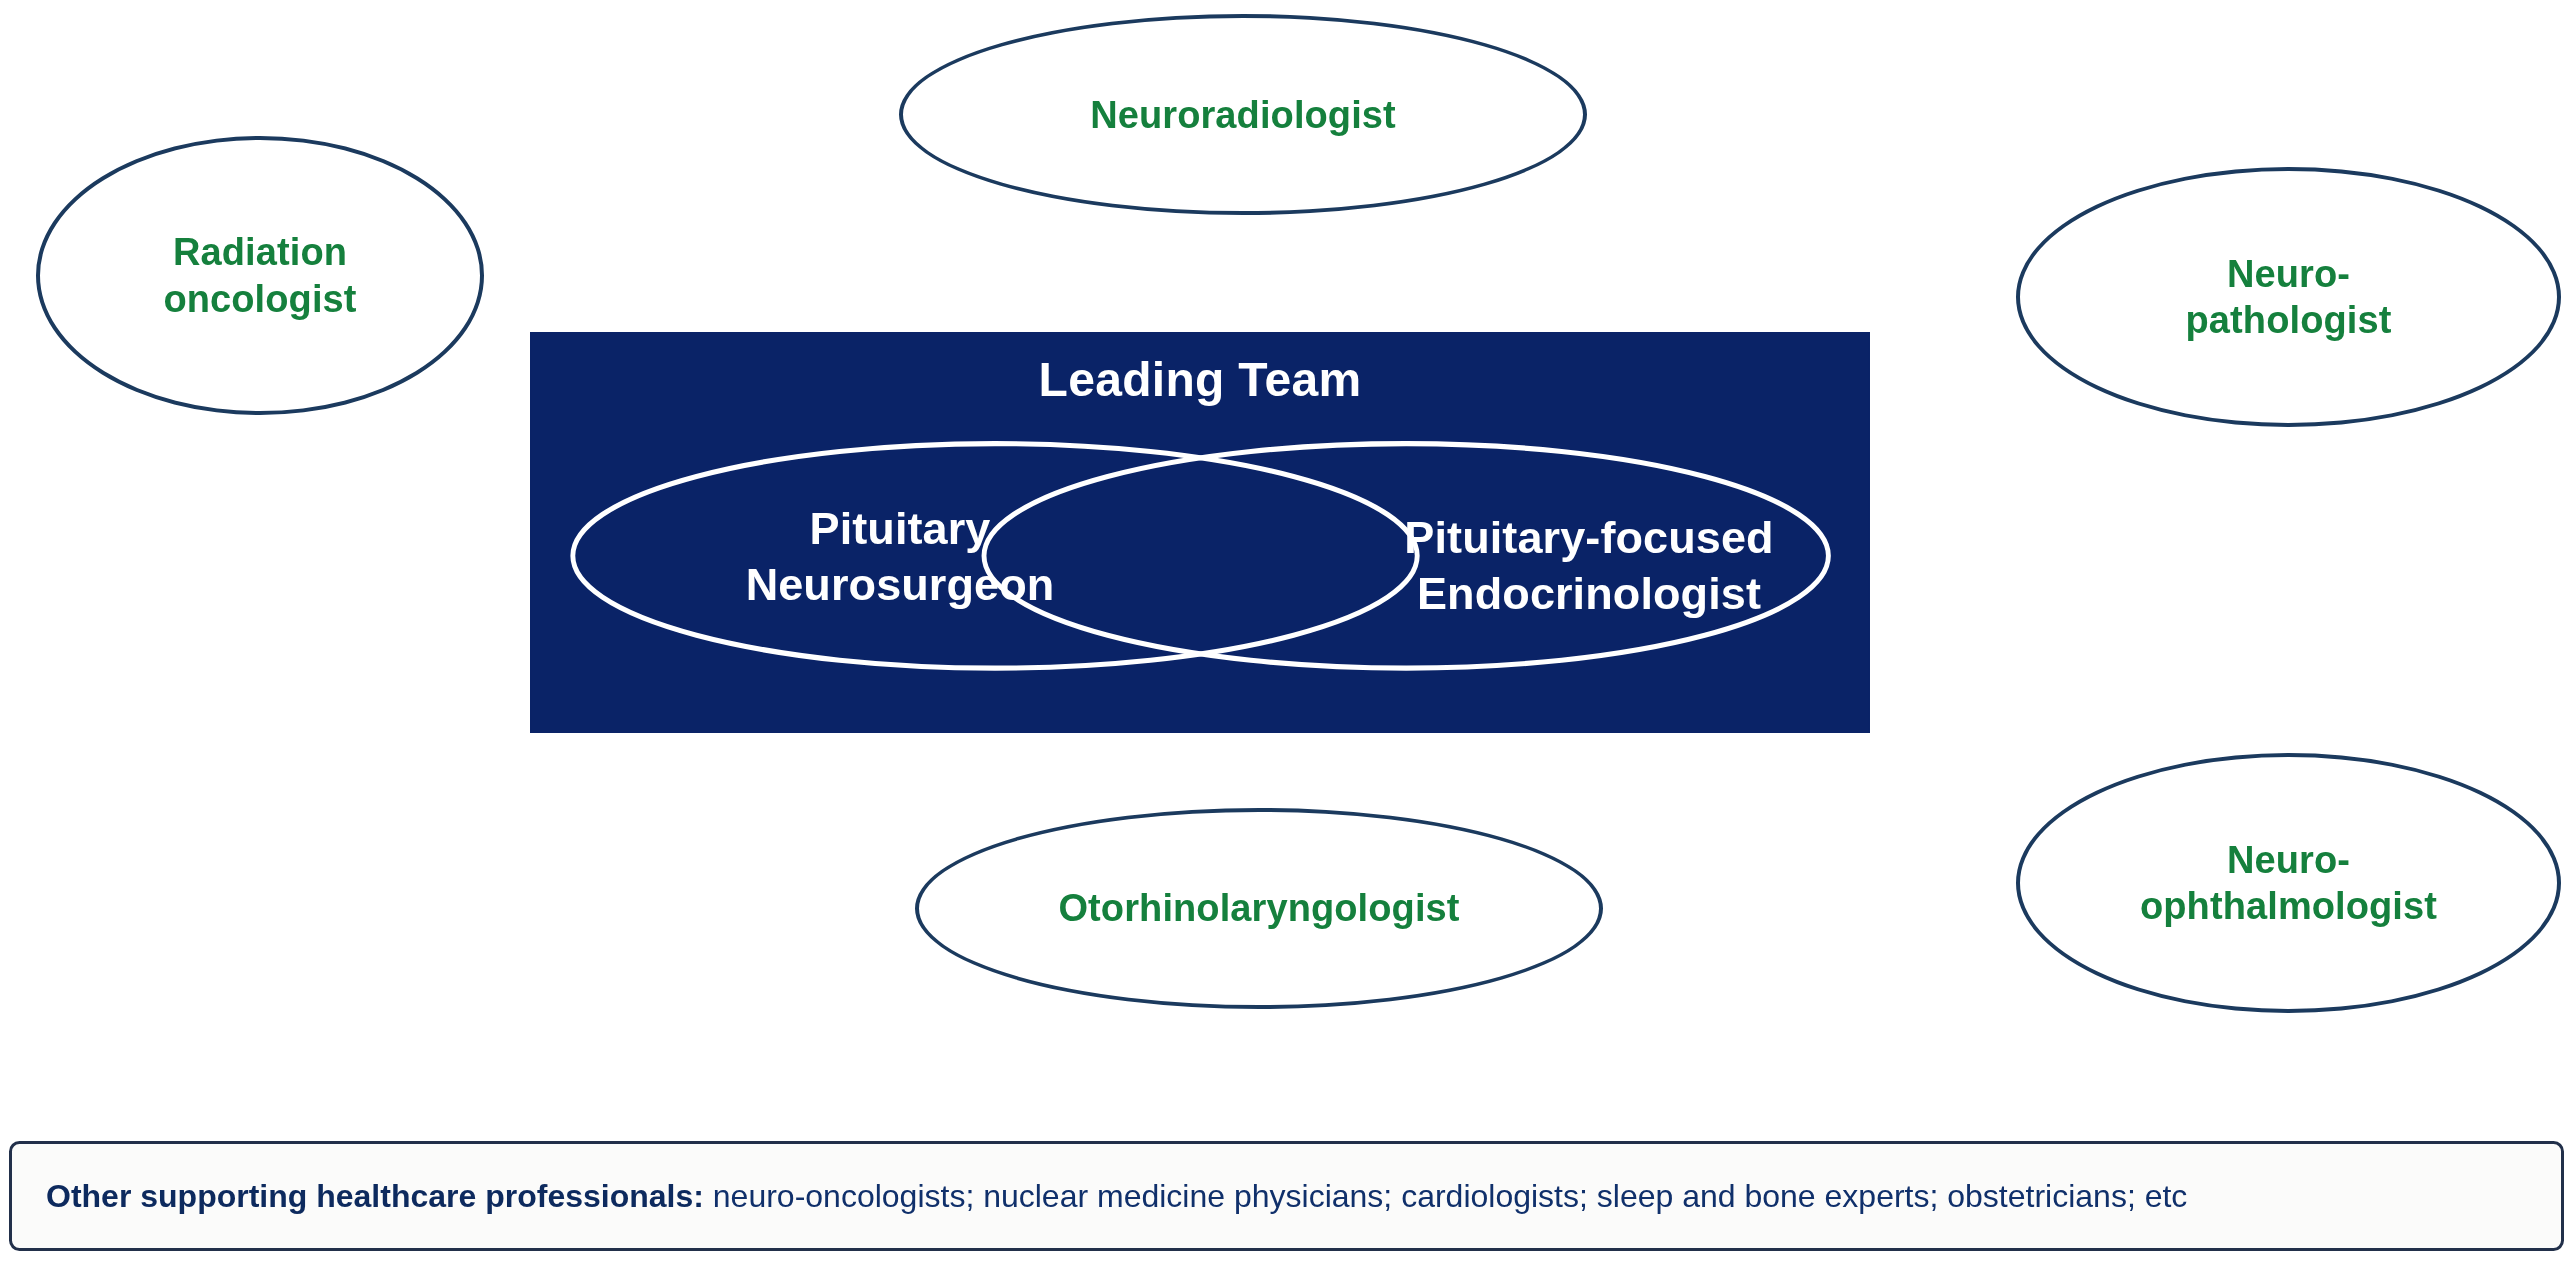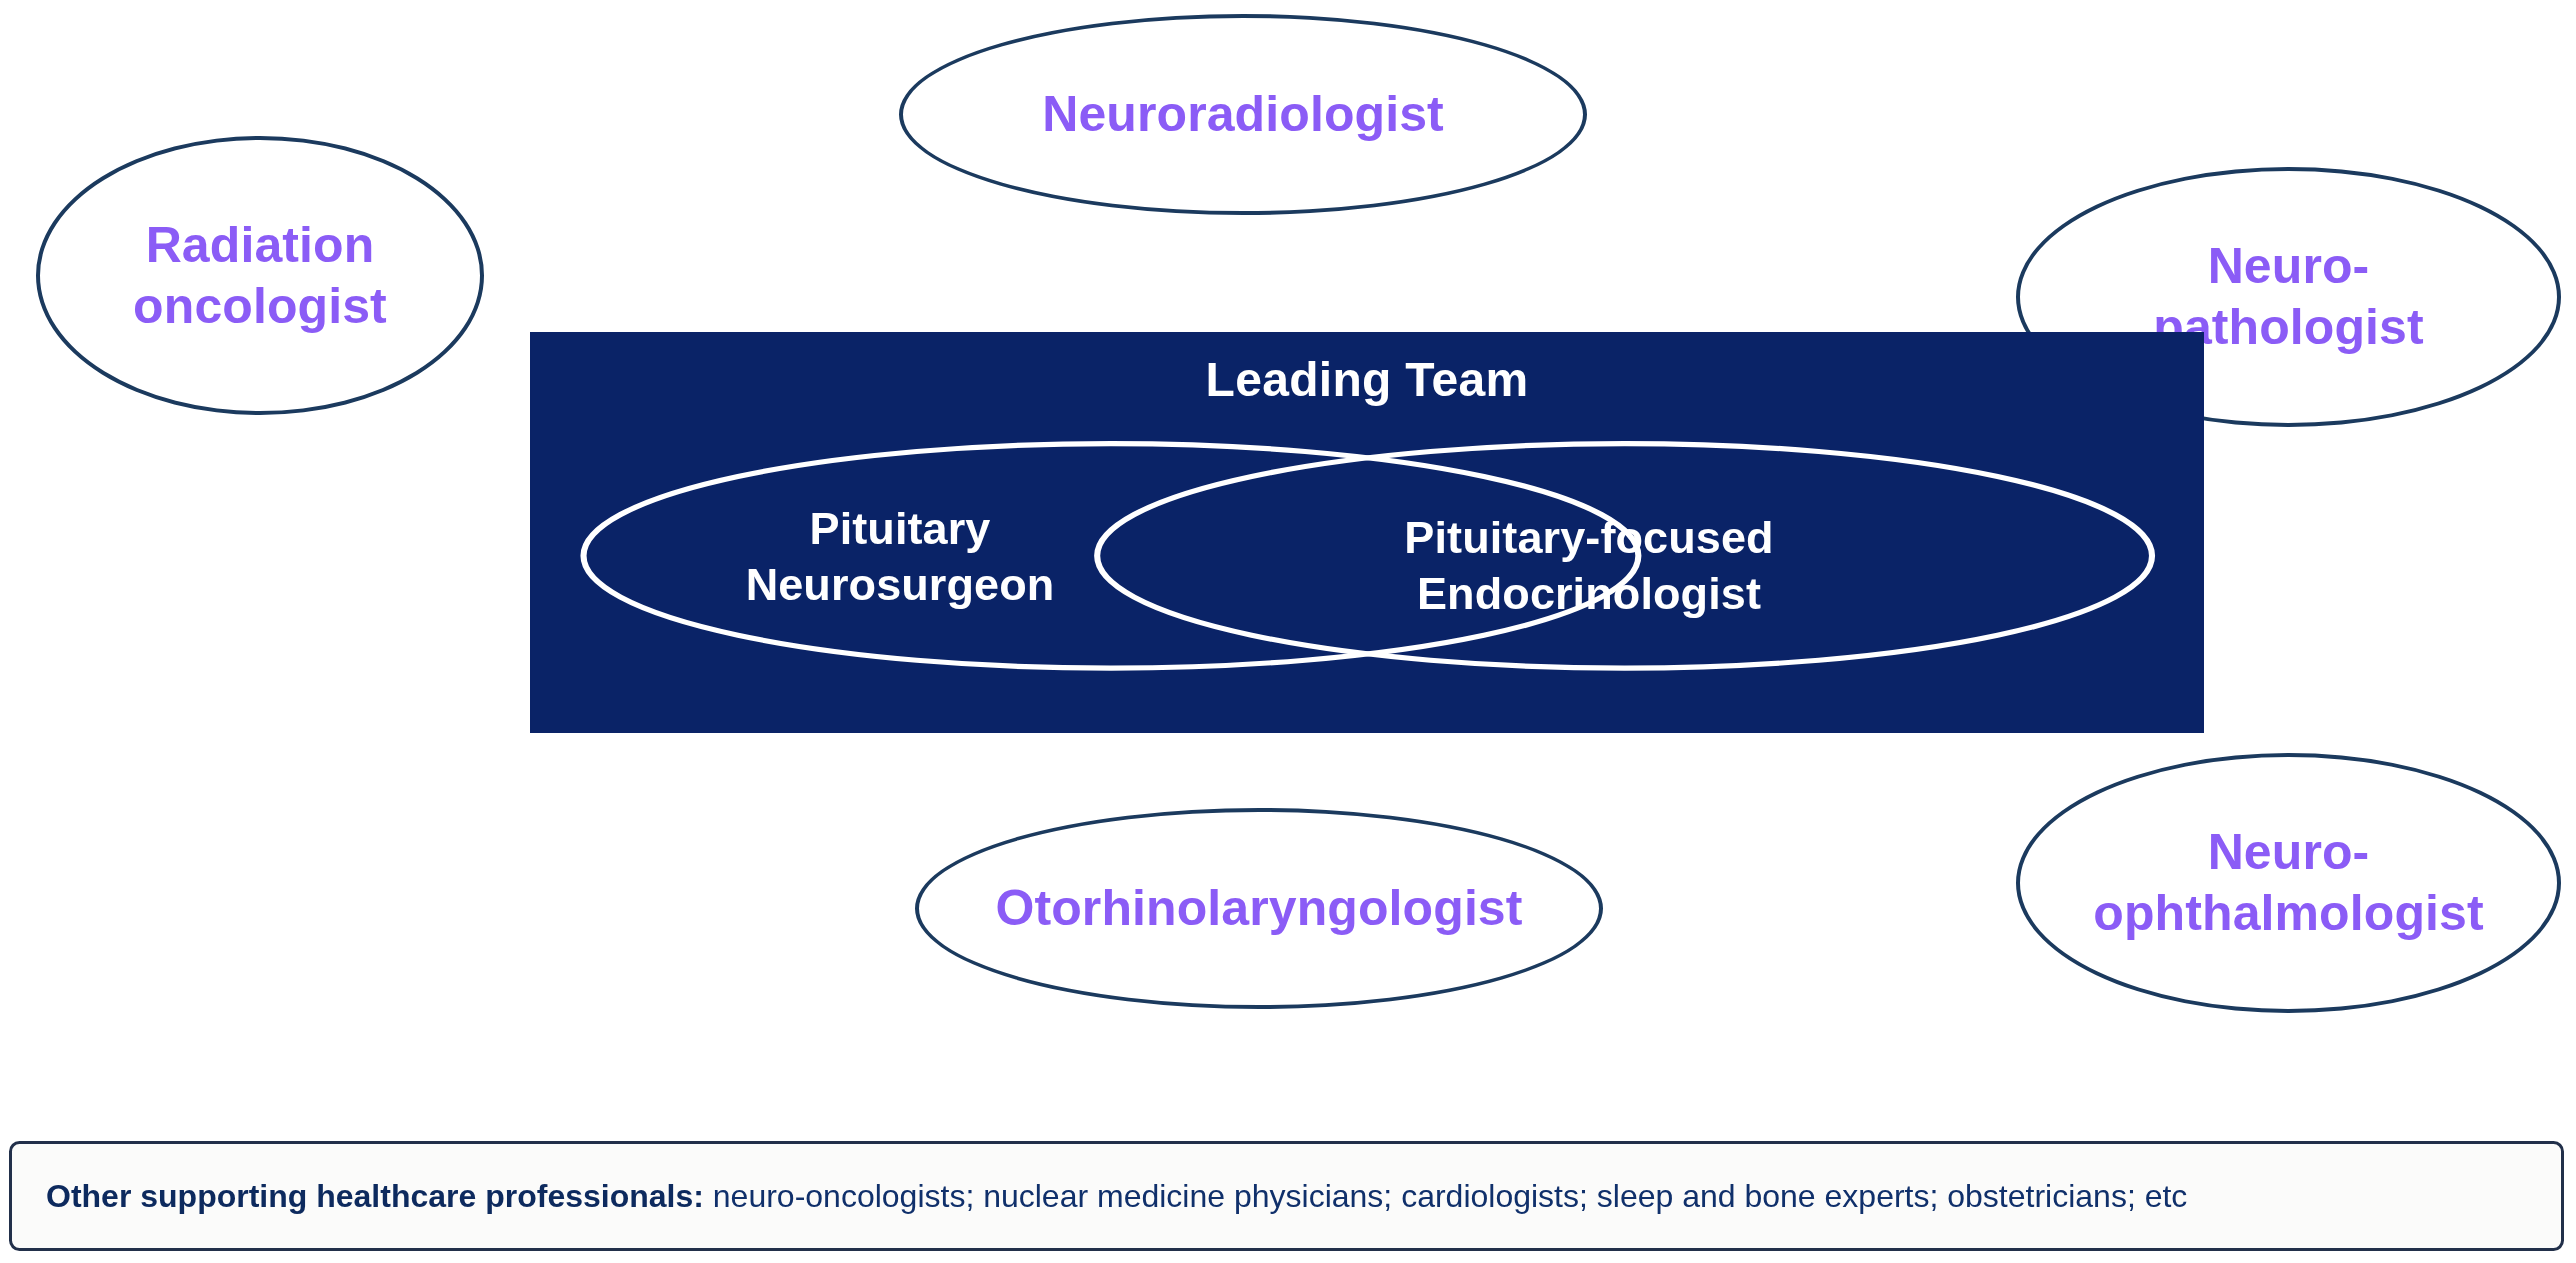--- a/index.html
+++ b/index.html
@@ -24,42 +24,42 @@
     box-sizing: border-box;
     border: 4.5px solid #1b3a5e;
     border-radius: 50%;
     background: #ffffff;
     display: flex;
     align-items: center;
     justify-content: center;
     text-align: center;
   }
   .ellipse .label {
-    color: #8b5cf6;
+    color: #15803d;
     font-weight: bold;
-    font-size: 50px;
+    font-size: 38px;
     line-height: 1.22;
     letter-spacing: 0.1px;
     padding: 0 5.2px;
     white-space: pre-line;
   }
 
   .el-radiation-oncologist { left: 36px;  top: 136px;  width: 448px;  height: 279px; }
   .el-endocrine-nurse      { left: 36px;  top: 701px; width: 448px;  height: 279px; }
   .el-neuroradiologist     { left: 899px;top: 14.3px;   width: 688px; height: 201px; }
   .el-otorhinolaryngologist{ left: 915px;top: 808px; width: 688px; height: 201px; }
   .el-neuropathologist     { left: 2016px;top: 167px;  width: 545px;  height: 260px; }
   .el-neuroophthalmologist { left: 2016px;top: 753px; width: 545px;  height: 260px; }
 
   
   #leading-team-panel {
     position: absolute;
     left: 530px;
     top: 332px;
-    width: 1674px;
+    width: 1340px;
     height: 401px;
     background: #0a2367;
     box-shadow: inset 0 0 0 1.9px #0a2367;
   }
   #leading-team-title {
     position: absolute;
     left: 0;
     top: 19.5px;
     width: 100%;
     text-align: center;

